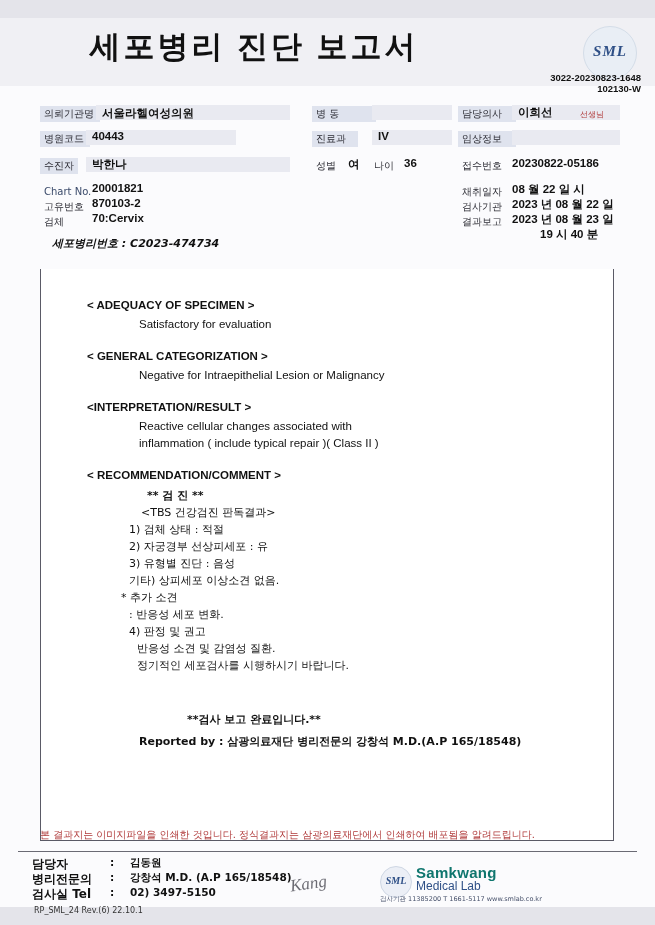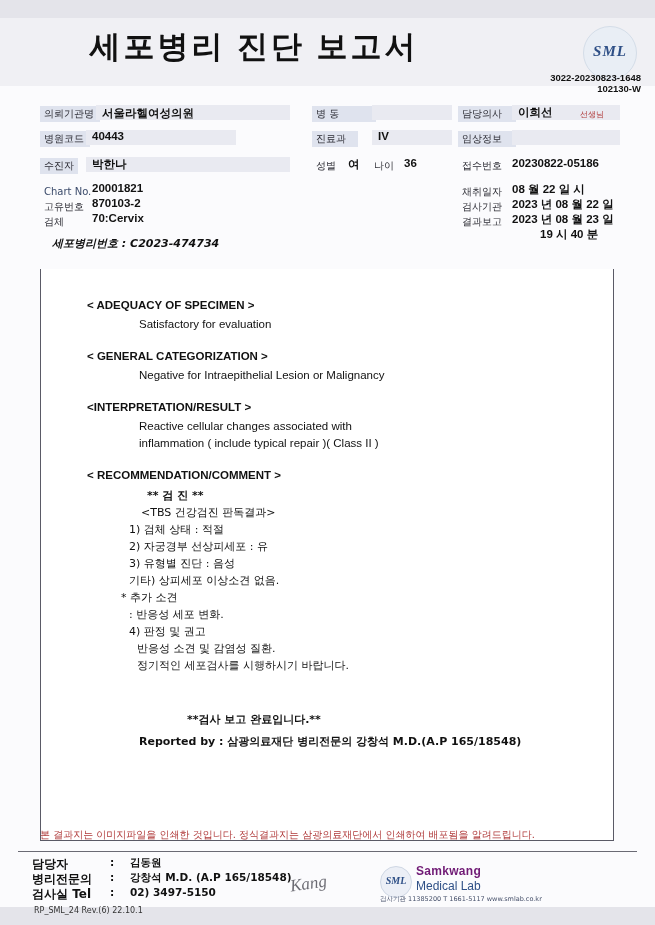--- a/index.html
+++ b/index.html
@@ -152,21 +152,21 @@
     background:#eceff6; border:1px solid #cfd7e4;
   }
   .lab .circle span {
     position:absolute; left:0; right:0; top:8px; text-align:center;
     font-family:"Liberation Serif", serif; font-size:10px; font-style:italic;
     font-weight:bold; color:#2e4f86;
   }
   .lab .n1 {
     position:absolute; left:36px; top:2px;
     font-family:"Liberation Sans", sans-serif;
-    font-size:12px; font-weight:bold; color:#701a75; letter-spacing:.3px;
+    font-size:15px; font-weight:bold; color:#0f766e; letter-spacing:.3px;
   }
   .lab .n2 {
     position:absolute; left:36px; top:17px;
     font-family:"Liberation Sans", sans-serif;
     font-size:12px; color:#2e4f86;
   }
   .lab .n3 {
     position:absolute; left:0; top:33px;
     font-size:6.5px; color:#46506a; white-space:nowrap;
   }

